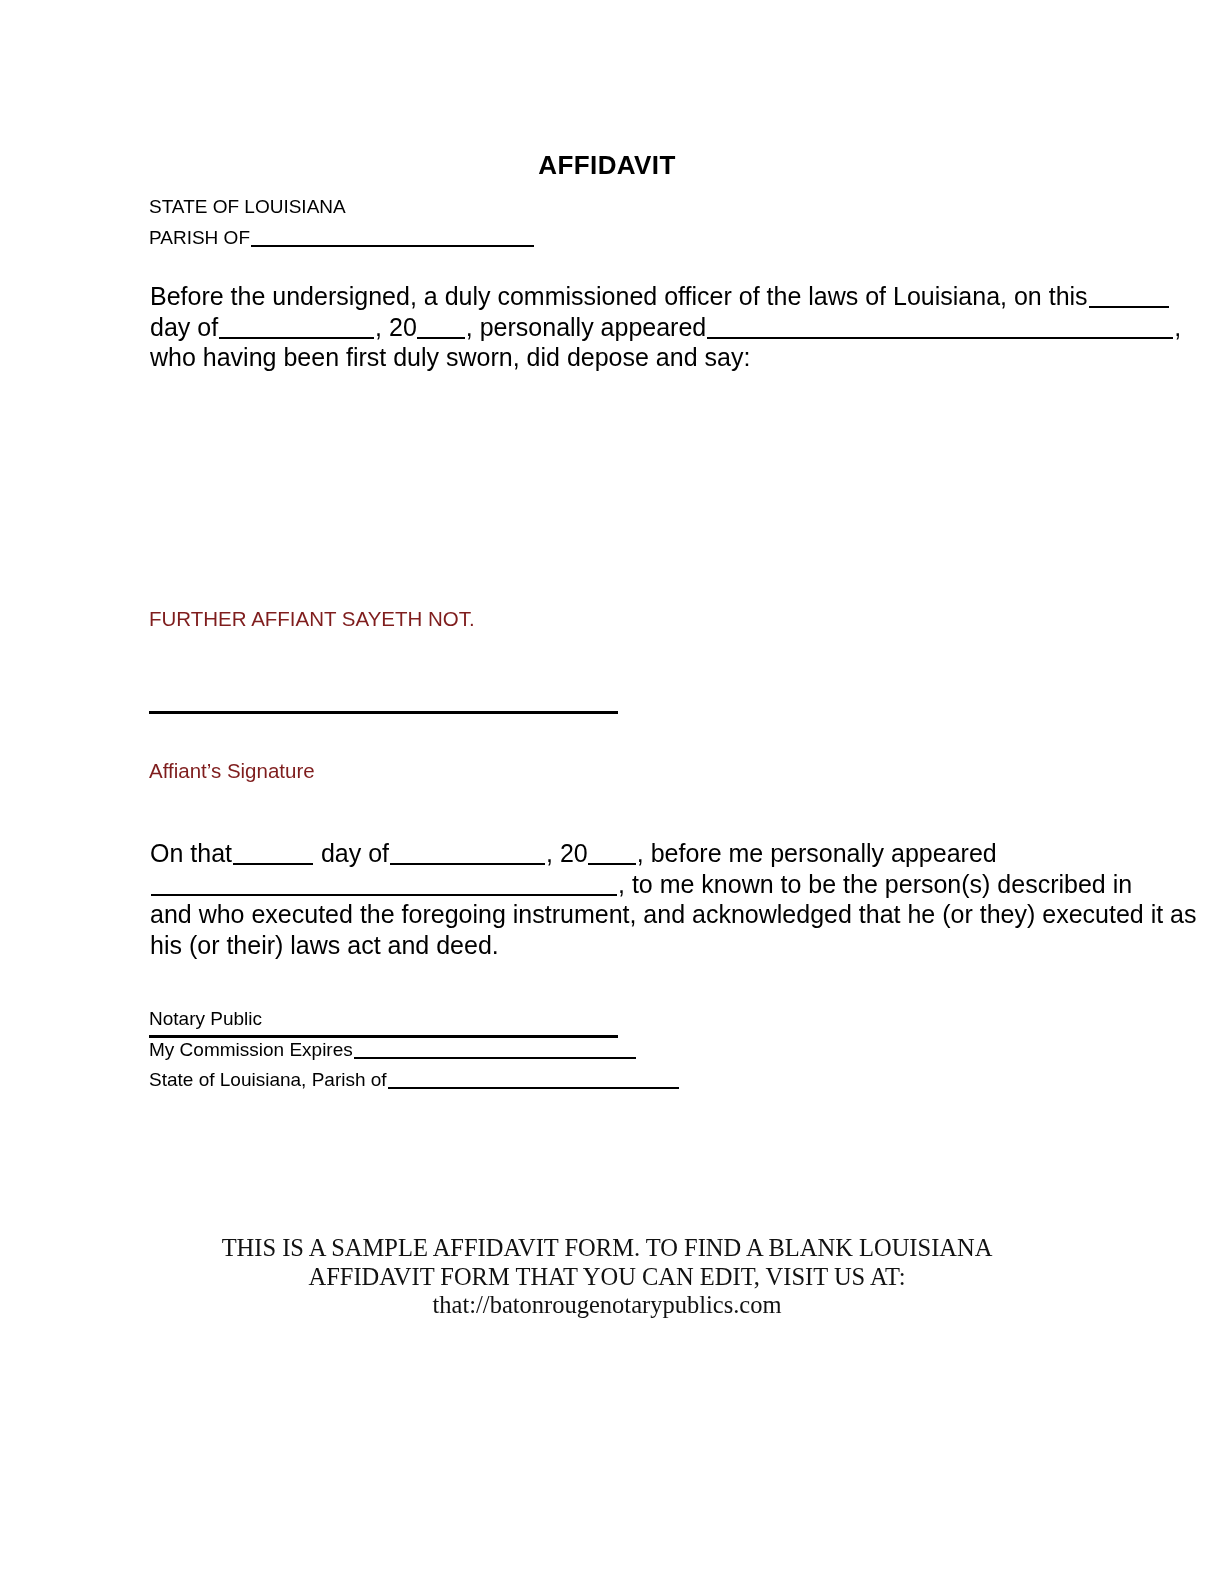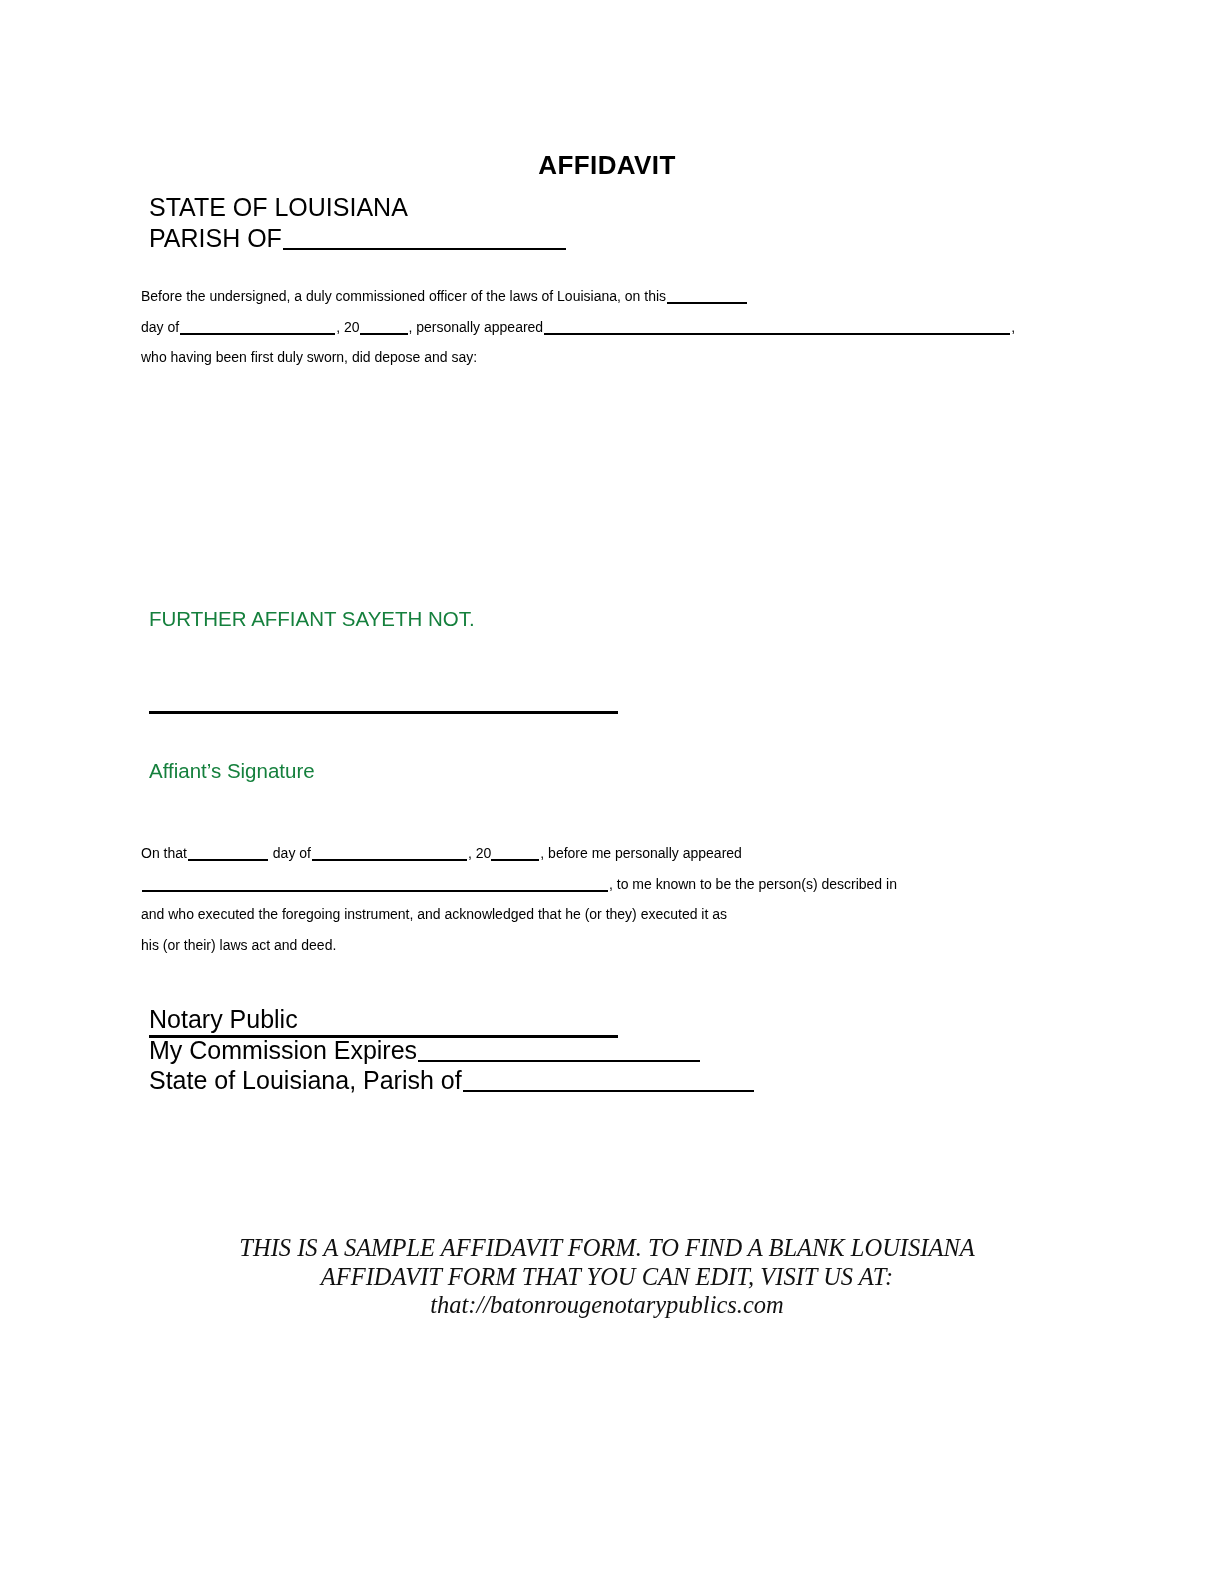--- a/index.html
+++ b/index.html
@@ -39,36 +39,36 @@
     letter-spacing: 0.4px;
     font-family: "Liberation Sans", sans-serif;
   }
 
   
   .body-text {
     position: absolute;
     font-family: "Liberation Sans", sans-serif;
     font-size: 20.5px;
     line-height: 30px;
-    color: #15803d;
+    color: #7f1d1d;
     white-space: nowrap;
   }
 
   .block {
     position: absolute;
     font-family: "Liberation Sans", sans-serif;
-    font-size: 25px;
+    font-size: 19px;
     line-height: 30.5px;
   }
 
   .para {
     position: absolute;
-    left: 141px;
+    left: 150px;
     font-family: "Liberation Sans", sans-serif;
-    font-size: 14px;
+    font-size: 25px;
     line-height: 30.5px;
     width: 940px;
   }
   .para .ln { display: block; white-space: nowrap; }
 
   
   .blank {
     display: inline-block;
     border-bottom: 2.2px solid #000;
     vertical-align: -3px;
@@ -93,21 +93,20 @@
   }
 
   
   .footer {
     position: absolute;
     left: 0;
     width: 1214px;
     text-align: center;
     font-family: "Liberation Serif", serif;
     color: #111;
-    font-style: italic;
   }
   .footer-note {
     top: 1234px;
     font-size: 24.5px;
     line-height: 28.5px;
   }
   .footer-contact {
     top: 1346px;
     font-size: 23px;
     line-height: 29px;

